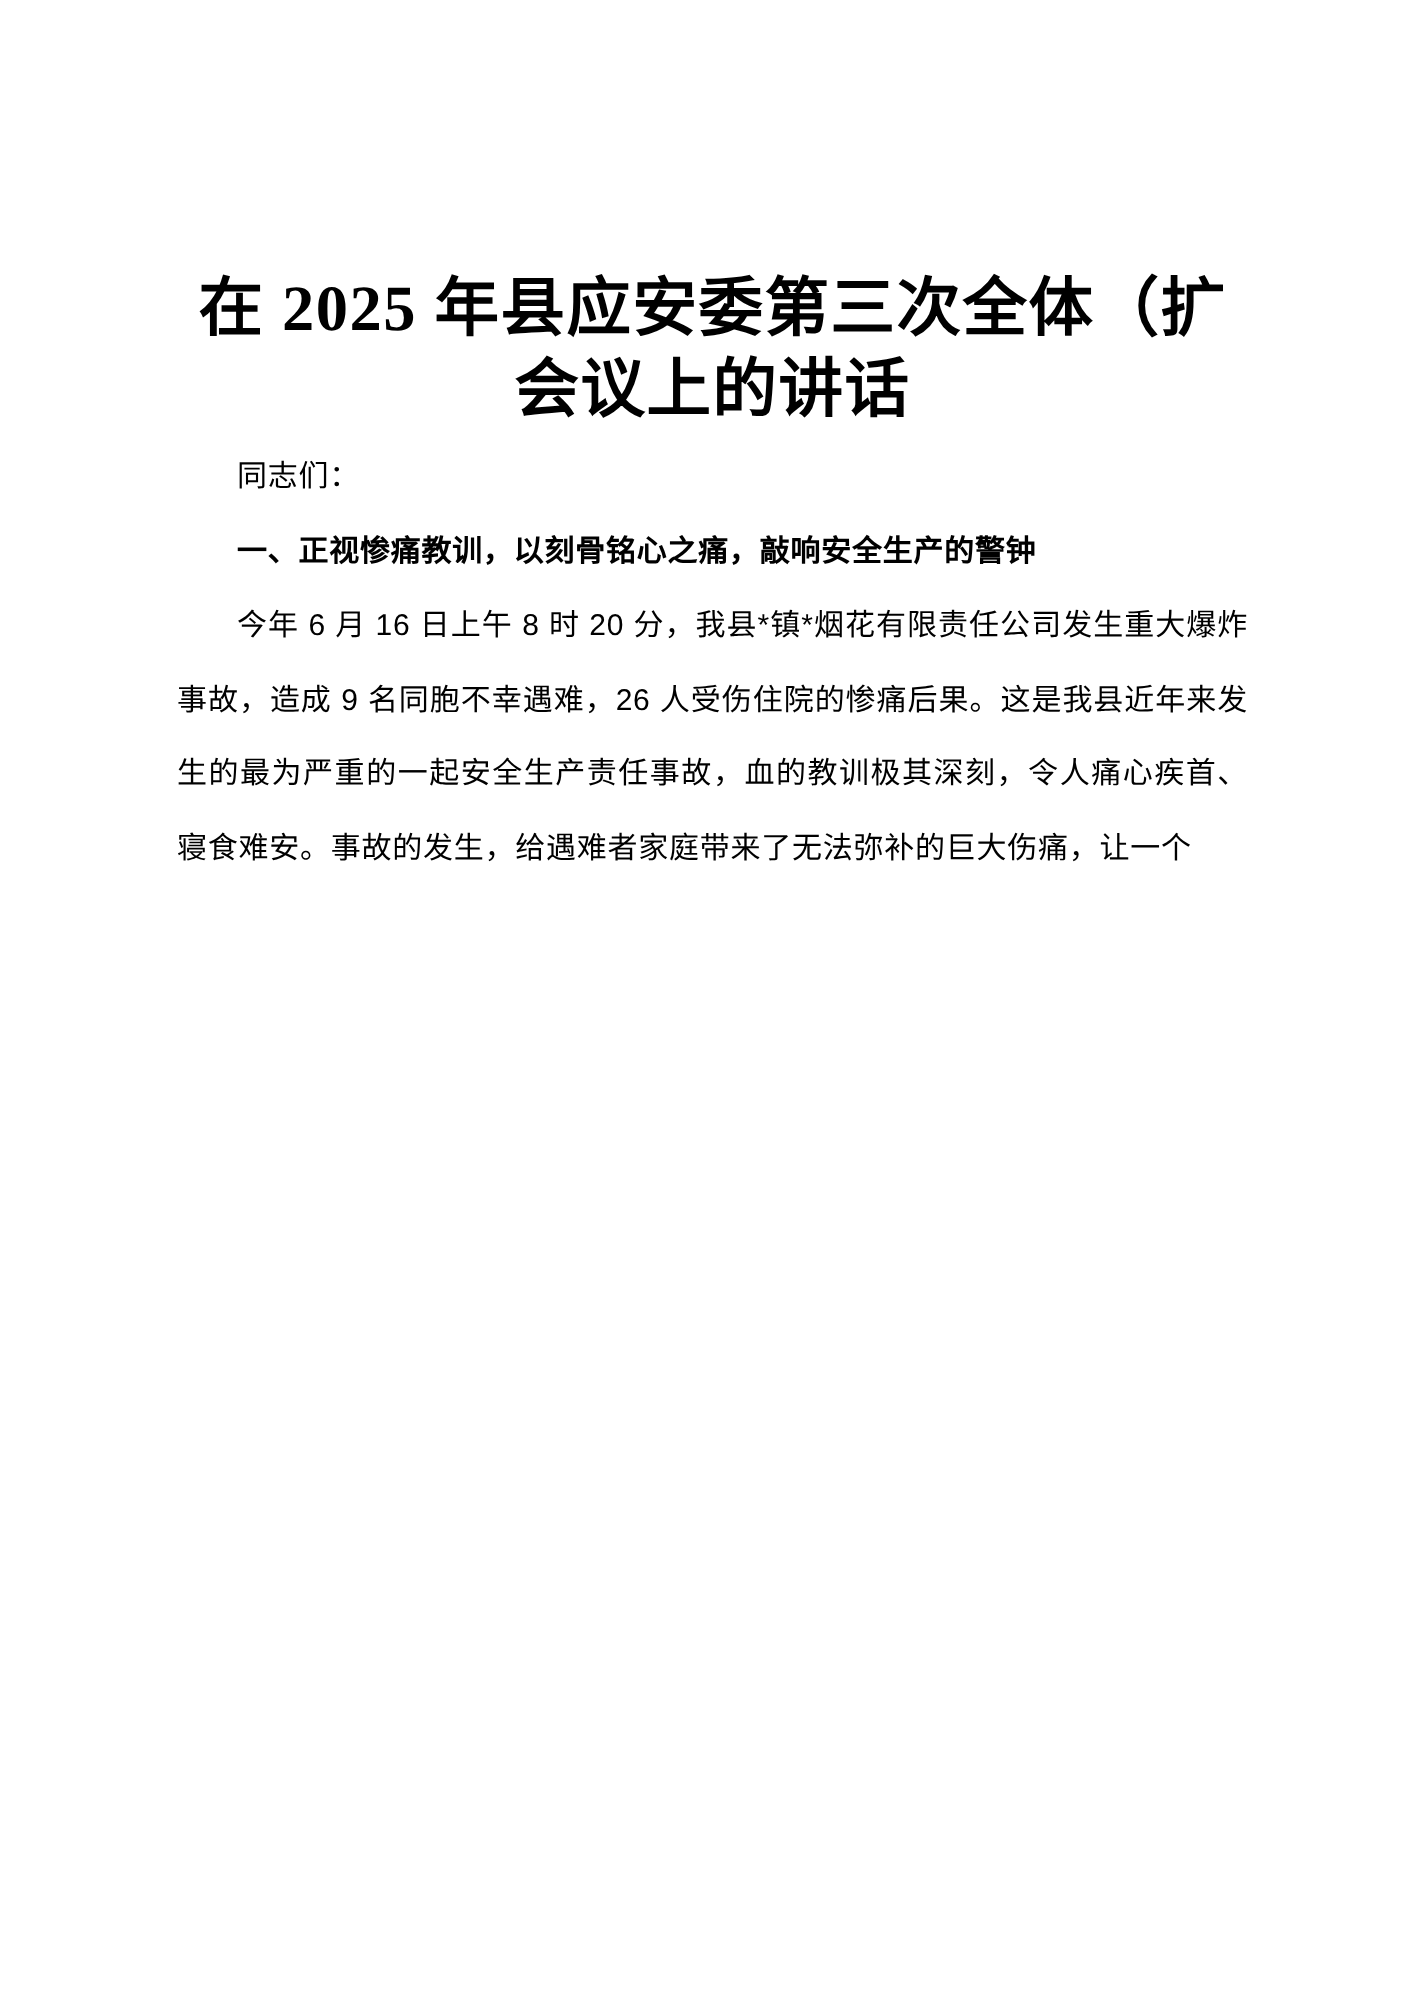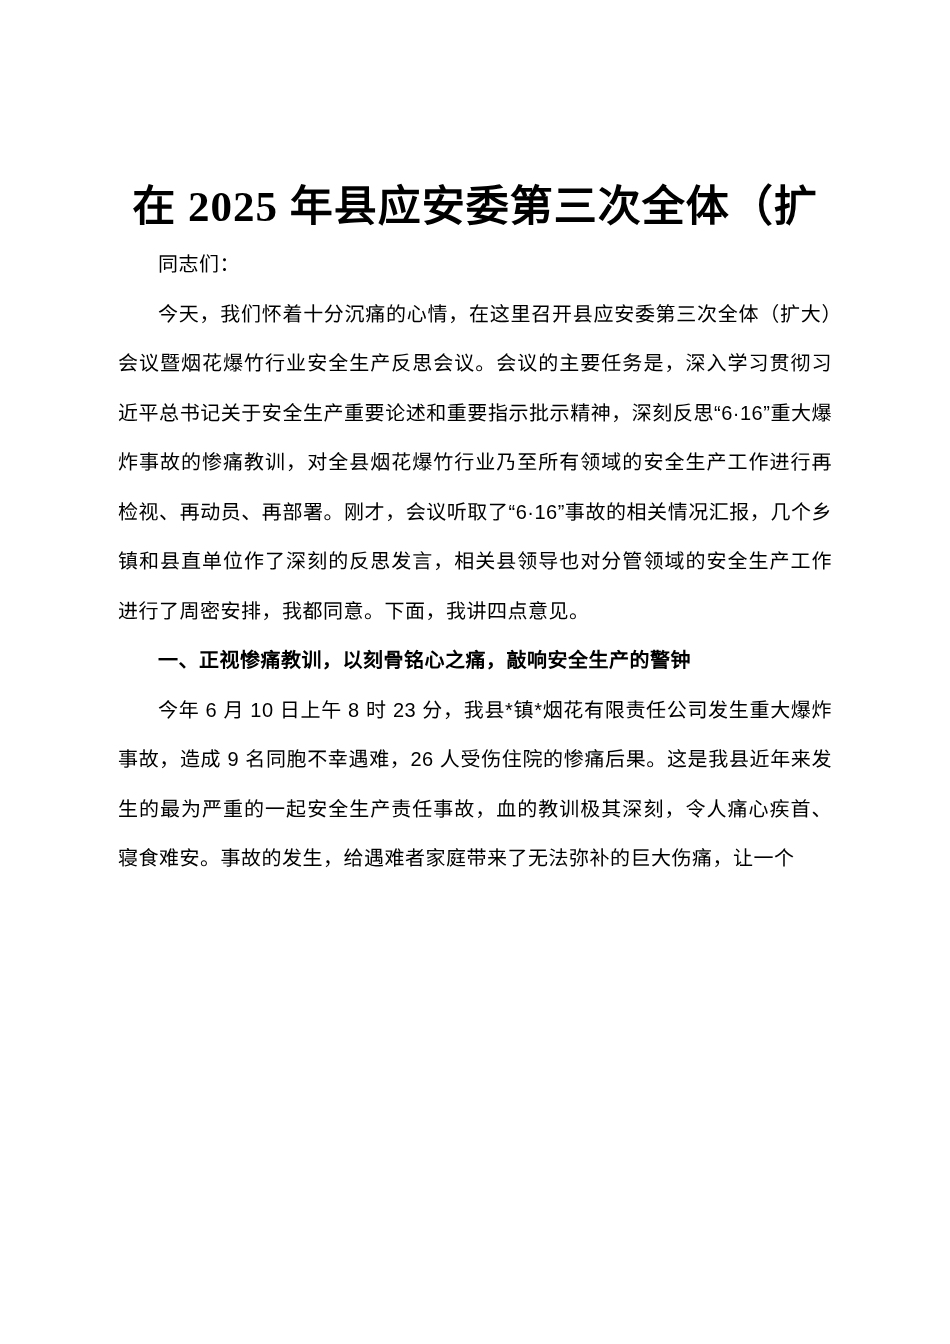--- a/index.html
+++ b/index.html
@@ -49,22 +49,22 @@
     font-weight: 700;
   }
 </style>
 </head>
 <body>
 
 <div class="page">
 
   <h1 class="doc-title">
     <span class="title-line">在 2025 年县应安委第三次全体（扩</span>
+    <span class="title-line">会议上的讲话</span>
   </h1>
 
   <div class="doc-body">
     <p class="para salutation">同志们：</p>
-    <p class="para">今天，我们怀着十分沉痛的心情，在这里召开县应安委第三次全体（扩大）会议暨烟花爆竹行业安全生产反思会议。会议的主要任务是，深入学习贯彻习近平总书记关于安全生产重要论述和重要指示批示精神，深刻反思“6·16”重大爆炸事故的惨痛教训，对全县烟花爆竹行业乃至所有领域的安全生产工作进行再检视、再动员、再部署。刚才，会议听取了“6·16”事故的相关情况汇报，几个乡镇和县直单位作了深刻的反思发言，相关县领导也对分管领域的安全生产工作进行了周密安排，我都同意。下面，我讲四点意见。</p>
     <p class="para heading">一、正视惨痛教训，以刻骨铭心之痛，敲响安全生产的警钟</p>
-    <p class="para">今年 6 月 10 日上午 8 时 23 分，我县*镇*烟花有限责任公司发生重大爆炸事故，造成 9 名同胞不幸遇难，26 人受伤住院的惨痛后果。这是我县近年来发生的最为严重的一起安全生产责任事故，血的教训极其深刻，令人痛心疾首、寝食难安。事故的发生，给遇难者家庭带来了无法弥补的巨大伤痛，让一个</p>
+    <p class="para">今年 6 月 16 日上午 8 时 20 分，我县*镇*烟花有限责任公司发生重大爆炸事故，造成 9 名同胞不幸遇难，26 人受伤住院的惨痛后果。这是我县近年来发生的最为严重的一起安全生产责任事故，血的教训极其深刻，令人痛心疾首、寝食难安。事故的发生，给遇难者家庭带来了无法弥补的巨大伤痛，让一个</p>
   </div>
 
 </div>
 
 </body></html>

